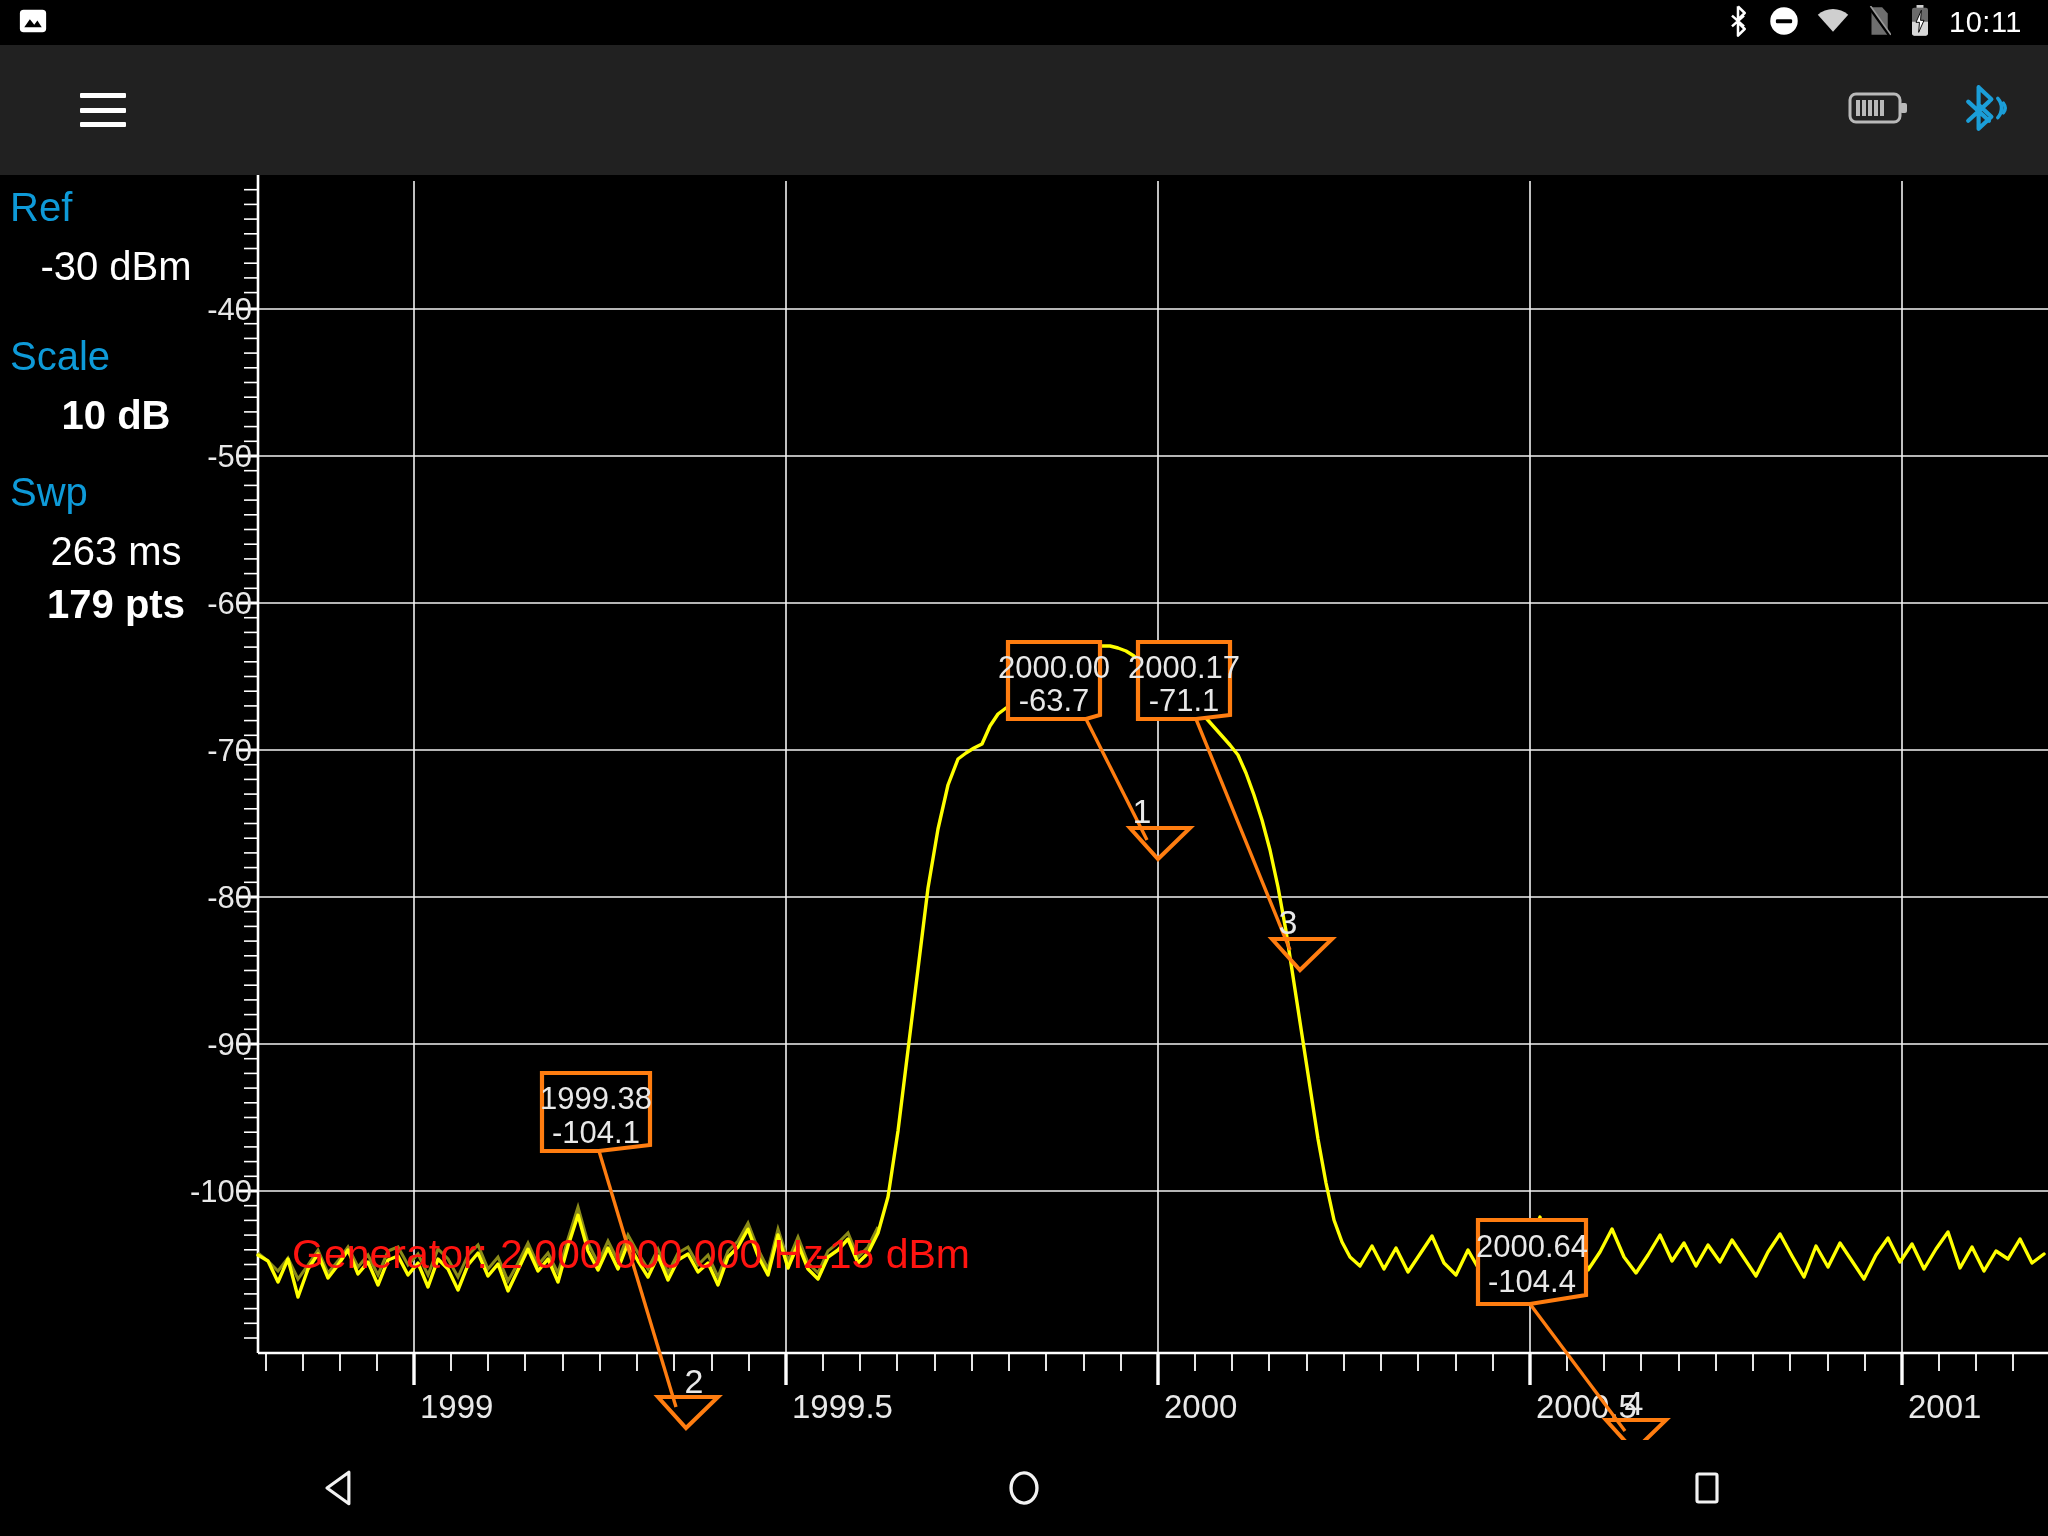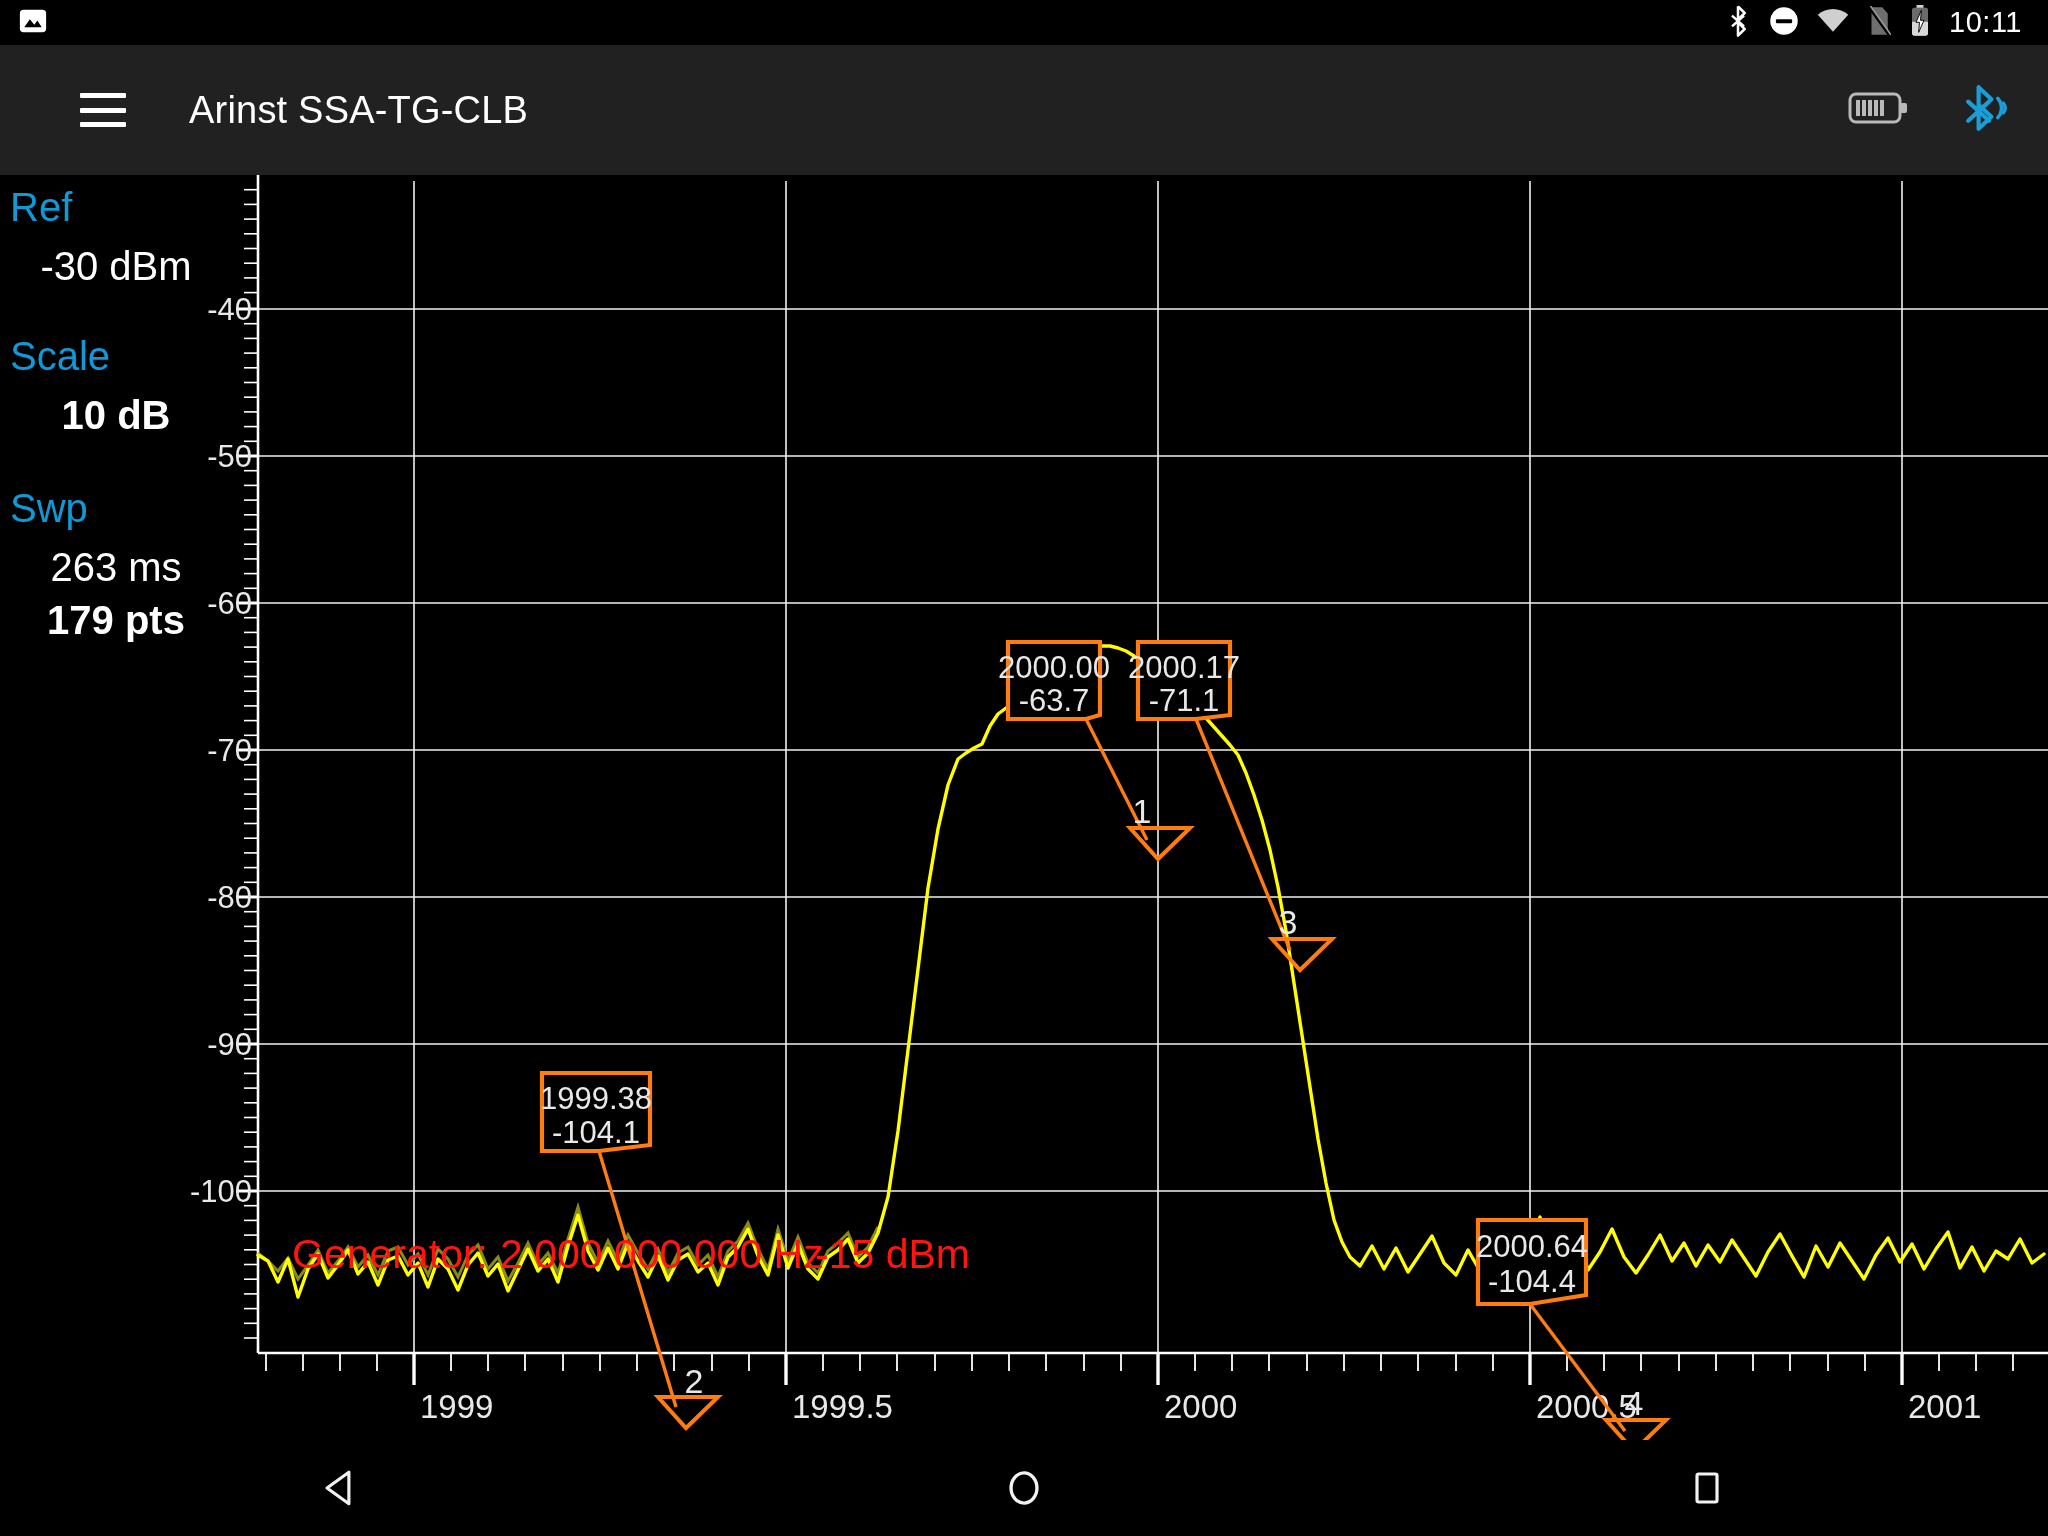--- a/index.html
+++ b/index.html
@@ -98,21 +98,20 @@
       <span class="sb-clock">10:11</span>
     </div>
   </div>
 
   <div class="appbar">
     <div class="hamburger">
       <span></span>
         <span></span>
         <span></span>
     </div>
-    <div class="app-title">Arinst SSA-TG-CLB</div>
     <div class="appbar-right">
       <span>
         <svg width="62" height="36" viewBox="0 0 62 36">
           <rect x="2" y="4" width="50" height="28" rx="6" fill="none" stroke="#b9b9b9" stroke-width="3"></rect>
           <rect x="52" y="13" width="7" height="10" rx="2" fill="#b9b9b9"></rect>
           <g fill="#b9b9b9">
             <rect x="8" y="10" width="4" height="16"></rect>
             <rect x="14" y="10" width="4" height="16"></rect>
             <rect x="20" y="10" width="4" height="16"></rect>
             <rect x="26" y="10" width="4" height="16"></rect>
@@ -402,21 +401,21 @@
         <text x="500" y="1093">2 000 000 000 Hz</text>
         <text x="815" y="1093">-15 dBm</text>
       </g>
     </svg>
 
     <div class="params">
       <div class="p-label" style="margin-top:10px;margin-left:10px;">Ref</div>
       <div class="p-value" style="margin-top:14px;">-30 dBm</div>
       <div class="p-label" style="margin-top:45px;margin-left:10px;">Scale</div>
       <div class="p-value" style="margin-top:14px;font-weight:bold;">10  dB</div>
-      <div class="p-label" style="margin-top:48px;margin-left:10px;">Swp</div>
+      <div class="p-label" style="margin-top:32px;margin-left:10px;">Swp</div>
       <div class="p-value" style="margin-top:14px;">263 ms</div>
       <div class="p-value" style="margin-top:8px;font-weight:bold;">179 pts</div>
     </div>
 
   </div>
 
   <div class="navbar">
     <div class="nav-btn">
       <svg width="42" height="42" viewBox="0 0 24 24">
         <path d="M16.5 3 L16.5 21 L4 12 Z" fill="none" stroke="#f2f2f2" stroke-width="1.8" stroke-linejoin="round"></path>

